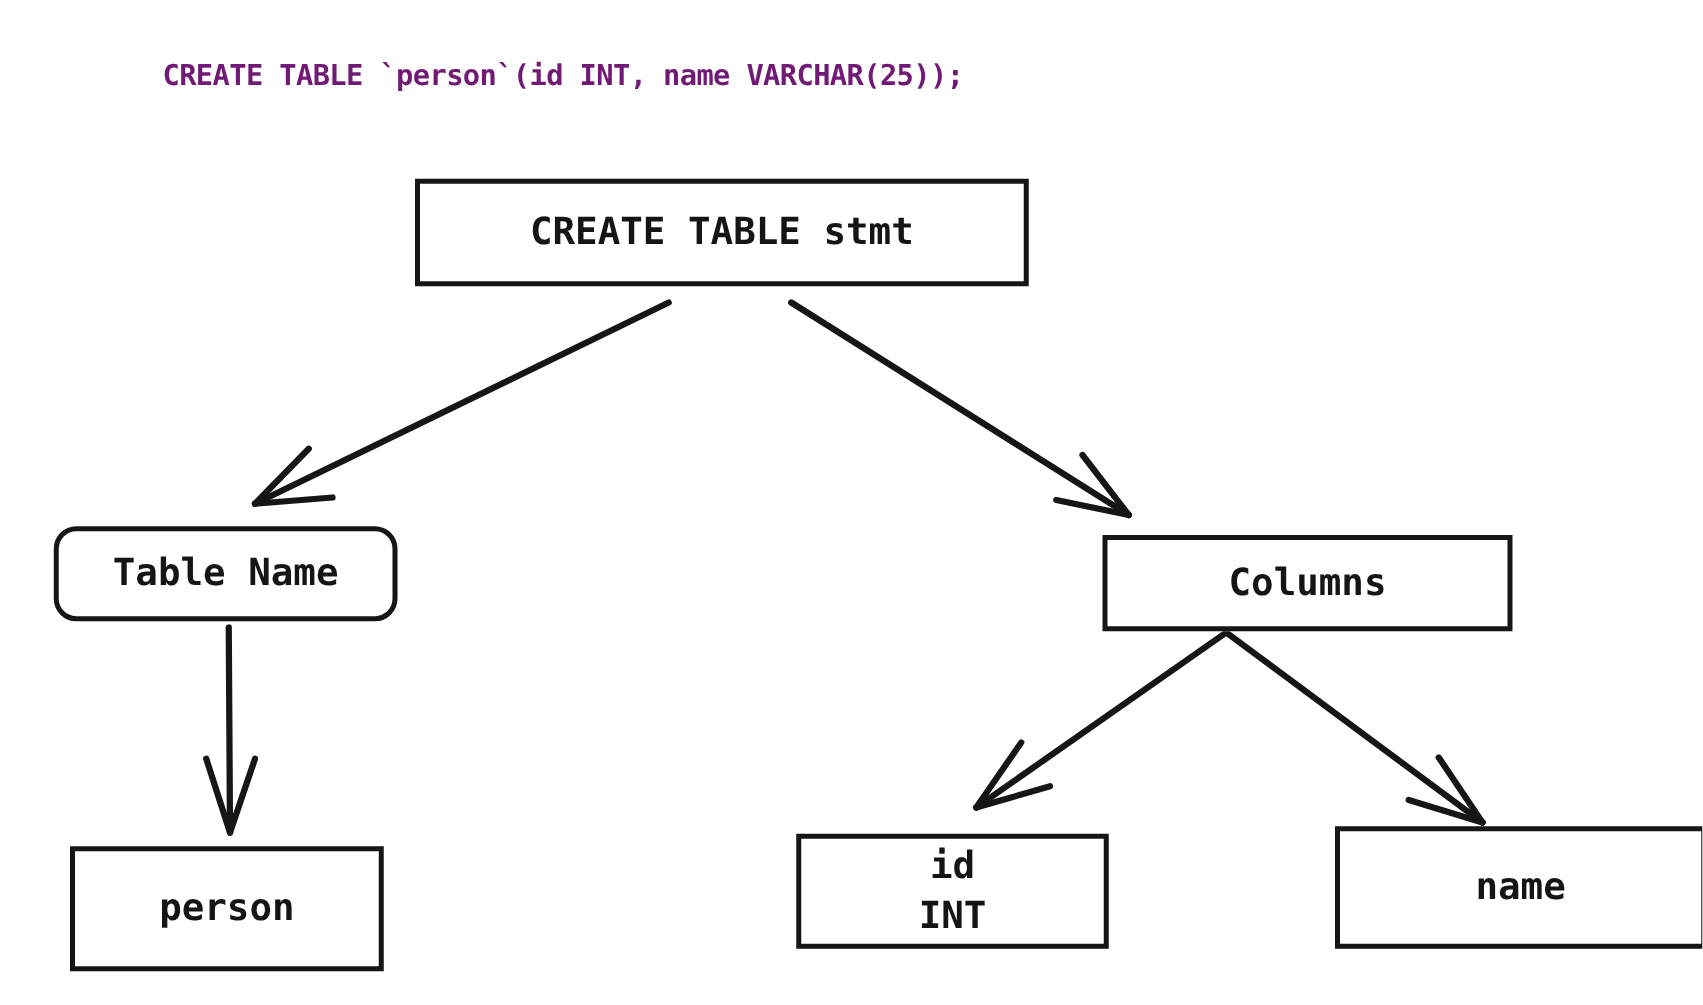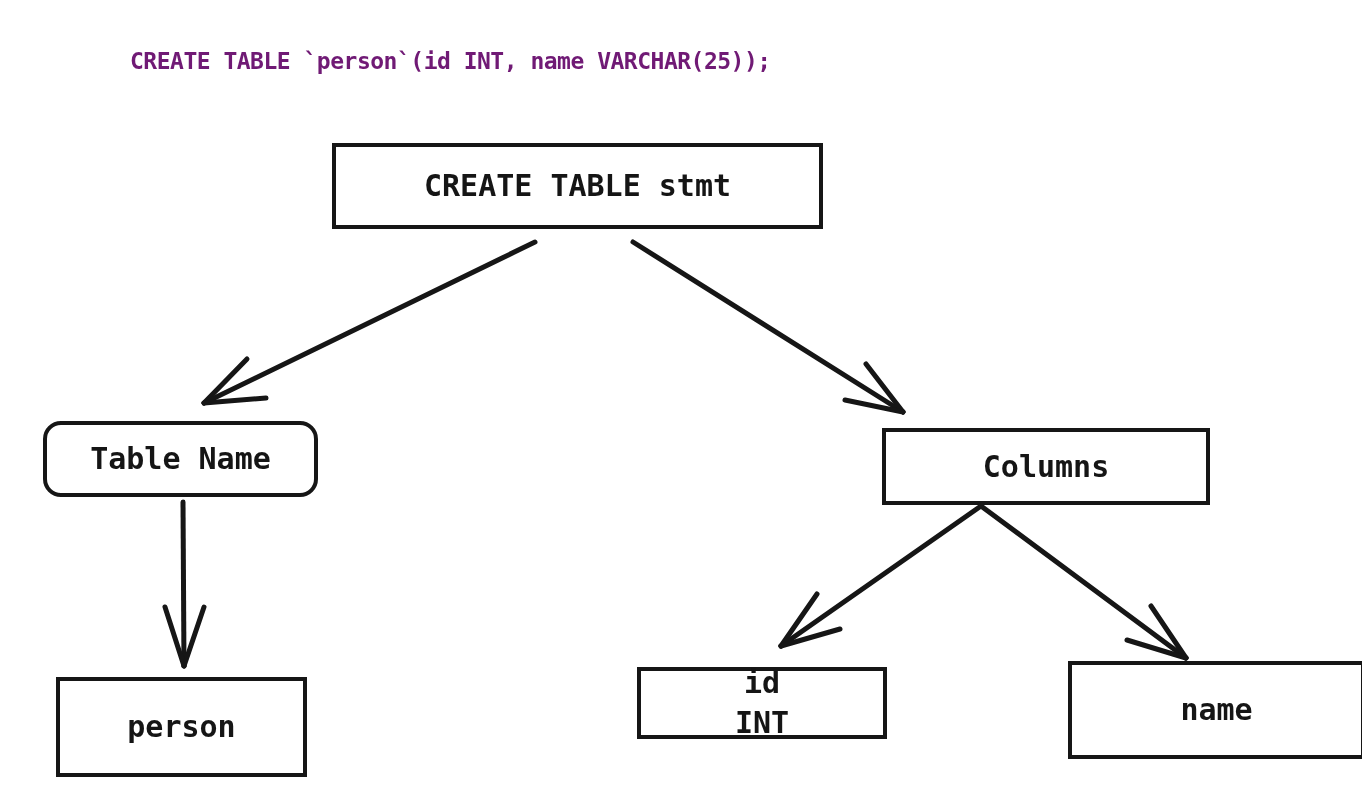--- a/index.html
+++ b/index.html
@@ -52,21 +52,21 @@
     text-align: left;
     font-size: 30px;
     font-weight: bold;
     line-height: 1.33;
     white-space: pre;
   }
   .node-root        { left: 332px;  top: 143px; width: 491px; height: 86px;  }
   .node-table-name  { left: 43px;   top: 421px; width: 275px; height: 76px; border-radius: 18px;  }
   .node-columns     { left: 852px;  top: 428px; width: 328px; height: 77px; margin-left: 30px;  }
   .node-person      { left: 56px;   top: 677px; width: 251px; height: 100px;  }
-  .node-id          { left: 637px;  top: 667px; width: 250px; height: 72px; }
+  .node-id          { left: 637px;  top: 667px; width: 250px; height: 92px; }
   .node-name        { left: 1028px; top: 661px; width: 297px; height: 98px; margin-left: 40px;  }
 </style>
 </head>
 <body>
 
 <div class="canvas">
 
   <div class="sql-header">CREATE TABLE `person`(id INT, name VARCHAR(25));</div>
 
   <svg class="edges" viewBox="0 0 1362 804">

